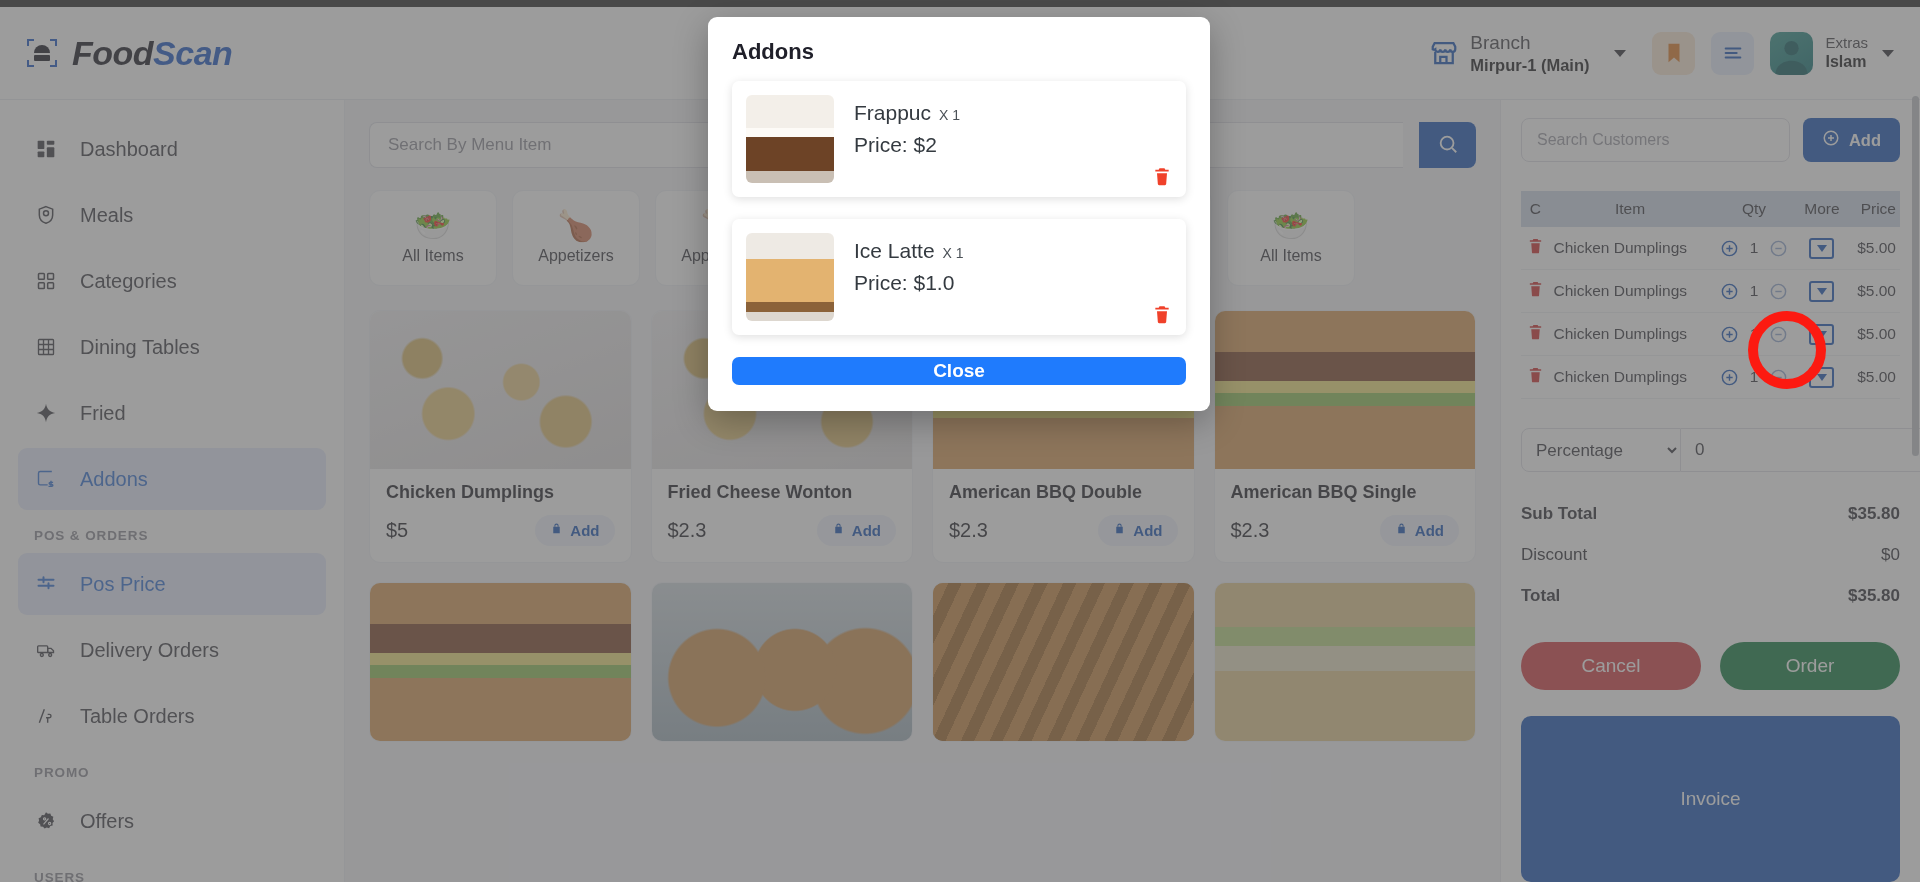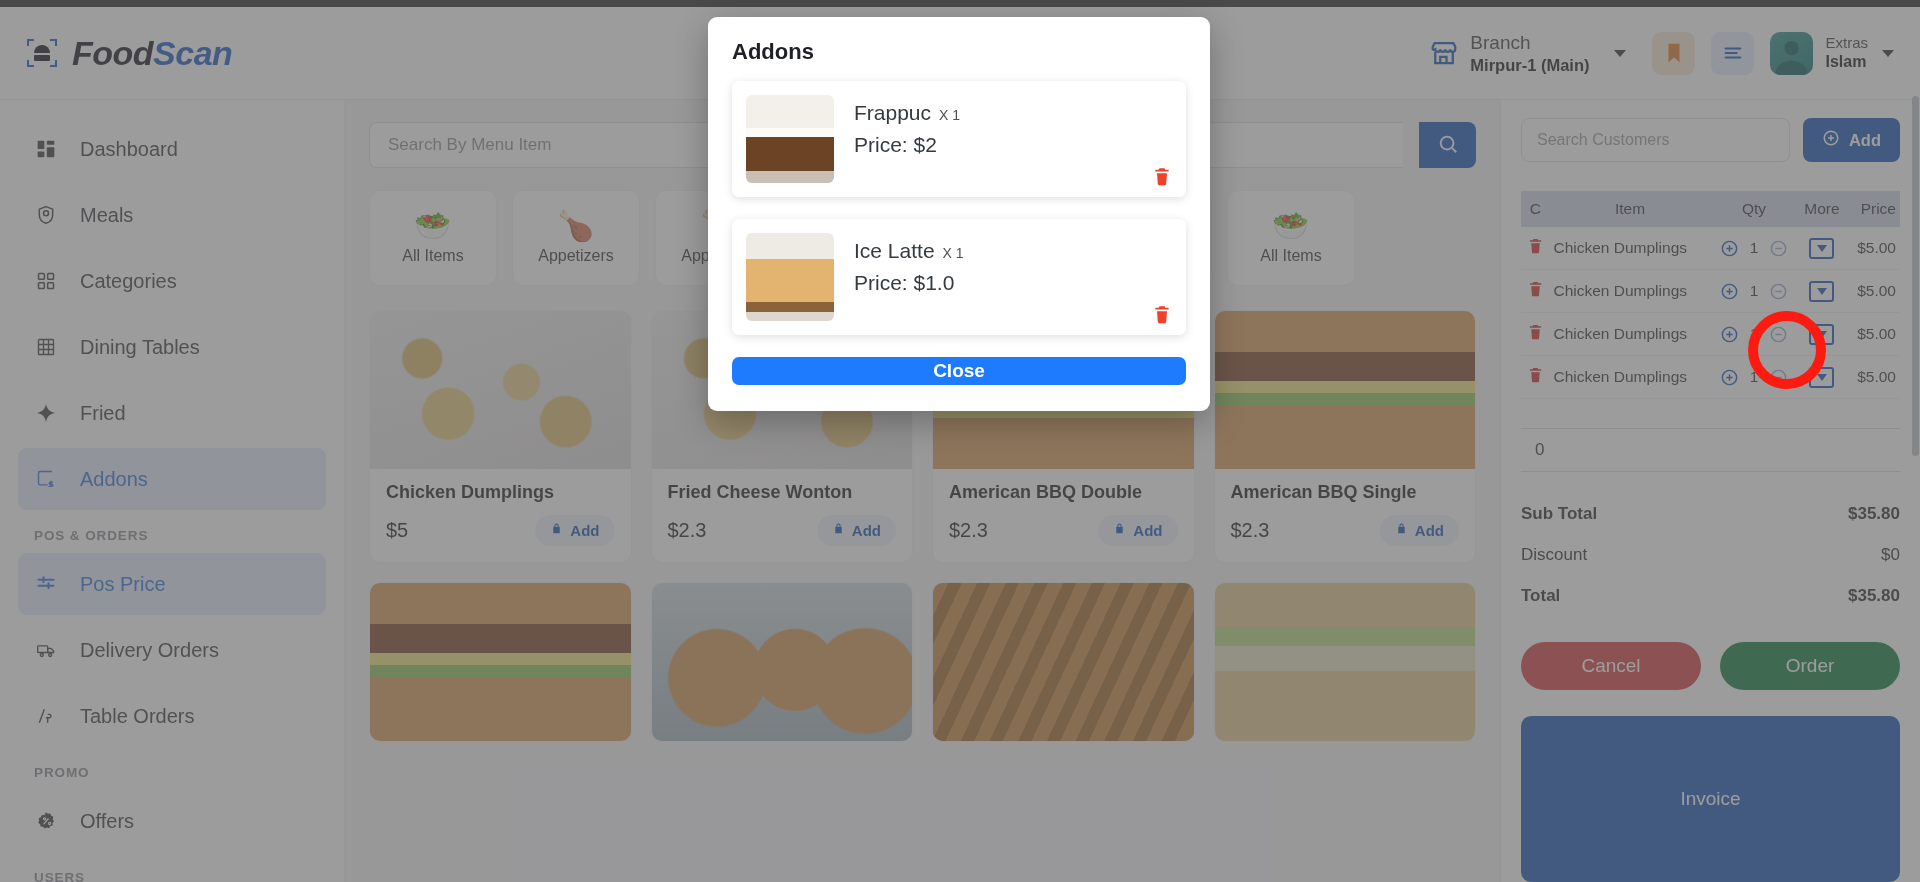--- a/index.html
+++ b/index.html
@@ -726,20 +726,21 @@
                 </td>
                 <td class="c"><span class="more-btn">
                     <i></i>
                   </span></td>
                 <td class="r">$5.00</td>
               </tr>
             </tbody>
         </table>
 
         <div class="disc-row">
+          <select class="disc-select" id="discsel"><option>Percentage</option><option>Fixed</option></select>
           <input class="disc-val" id="discval" value="0" style="">
 
         </div>
 
         <div class="tot-row bold">
           <span>Sub Total</span>
           <span>$35.80</span>
         </div>
         <div class="tot-row">
           <span>Discount</span>

